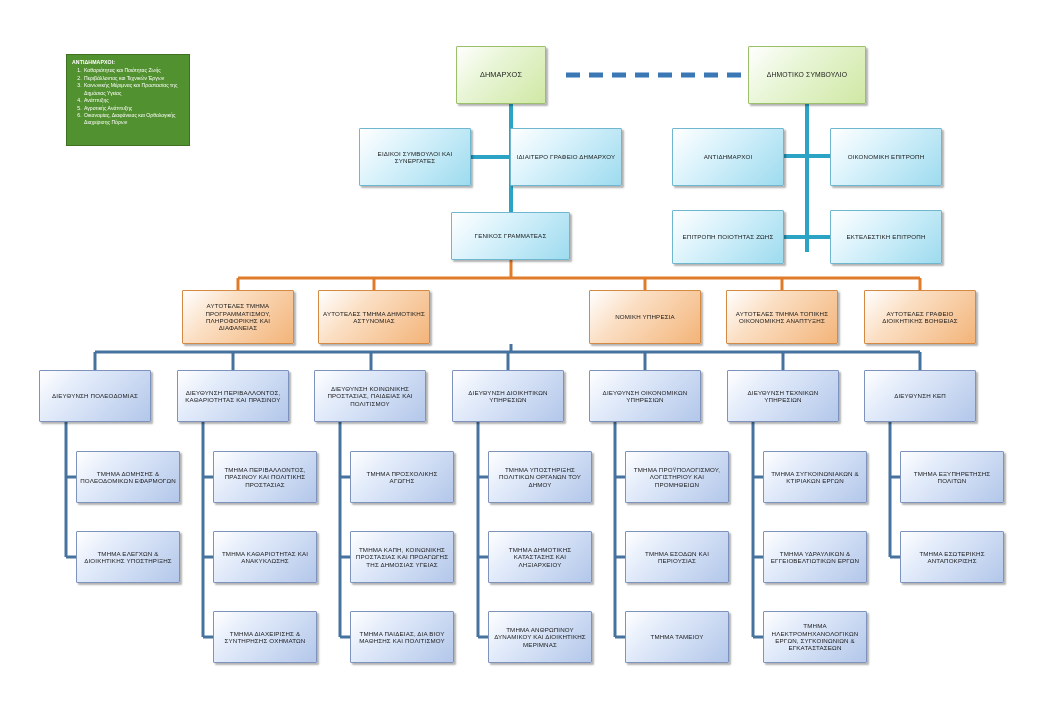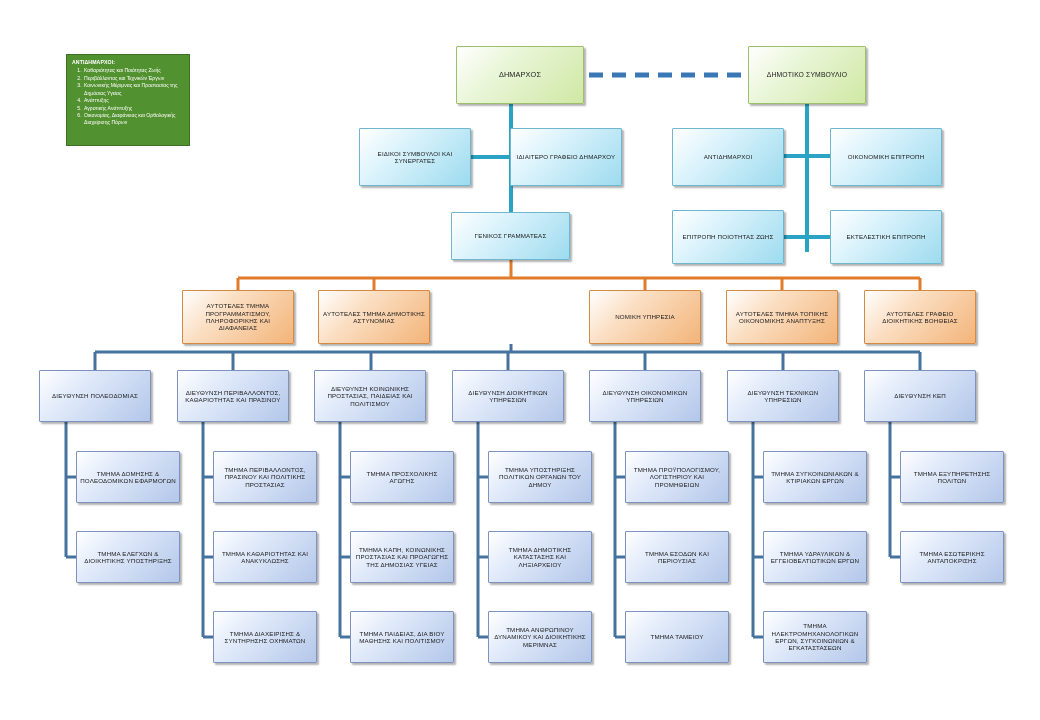--- a/index.html
+++ b/index.html
@@ -180,21 +180,21 @@
     <ol>
       <li>Καθαριότητας και Ποιότητας Ζωής</li>
       <li>Περιβάλλοντος και Τεχνικών Έργων</li>
       <li>Κοινωνικής Μέριμνας και Προστασίας της Δημόσιας Υγείας</li>
       <li>Ανάπτυξης</li>
       <li>Αγροτικής Ανάπτυξης</li>
       <li>Οικονομίας, Διαφάνειας και Ορθολογικής Διαχείρισης Πόρων</li>
     </ol>
   </div>
 
-  <div class="node t-green fs11" style="left:456px; top:46px; width:128px; height:58px;">
+  <div class="node t-green fs11" style="left:456px; top:46px; width:90px; height:58px;">
     <span>ΔΗΜΑΡΧΟΣ</span>
   </div>
   <div class="node t-green fs10" style="left:748px; top:46px; width:118px; height:58px;">
     <span>ΔΗΜΟΤΙΚΟ ΣΥΜΒΟΥΛΙΟ</span>
   </div>
 
   <div class="node t-cyan fs9" style="left:359px; top:128px; width:112px; height:58px;">
     <span>ΕΙΔΙΚΟΙ ΣΥΜΒΟΥΛΟΙ ΚΑΙ ΣΥΝΕΡΓΑΤΕΣ</span>
   </div>
   <div class="node t-cyan fs9" style="left:510px; top:128px; width:112px; height:58px;">

